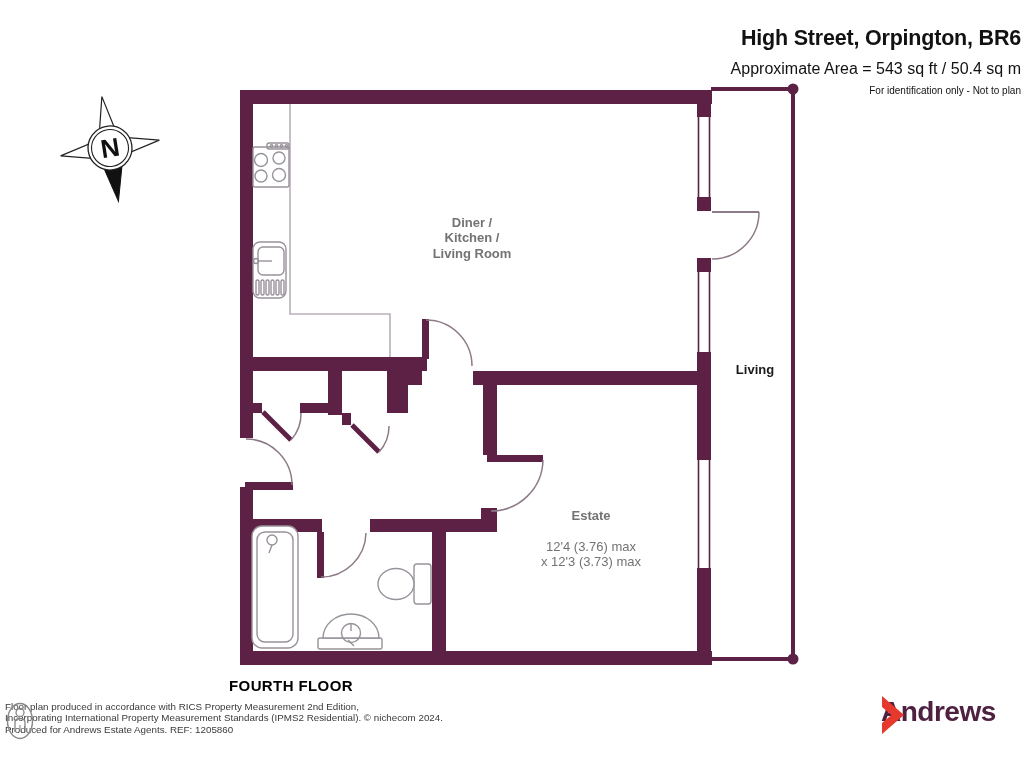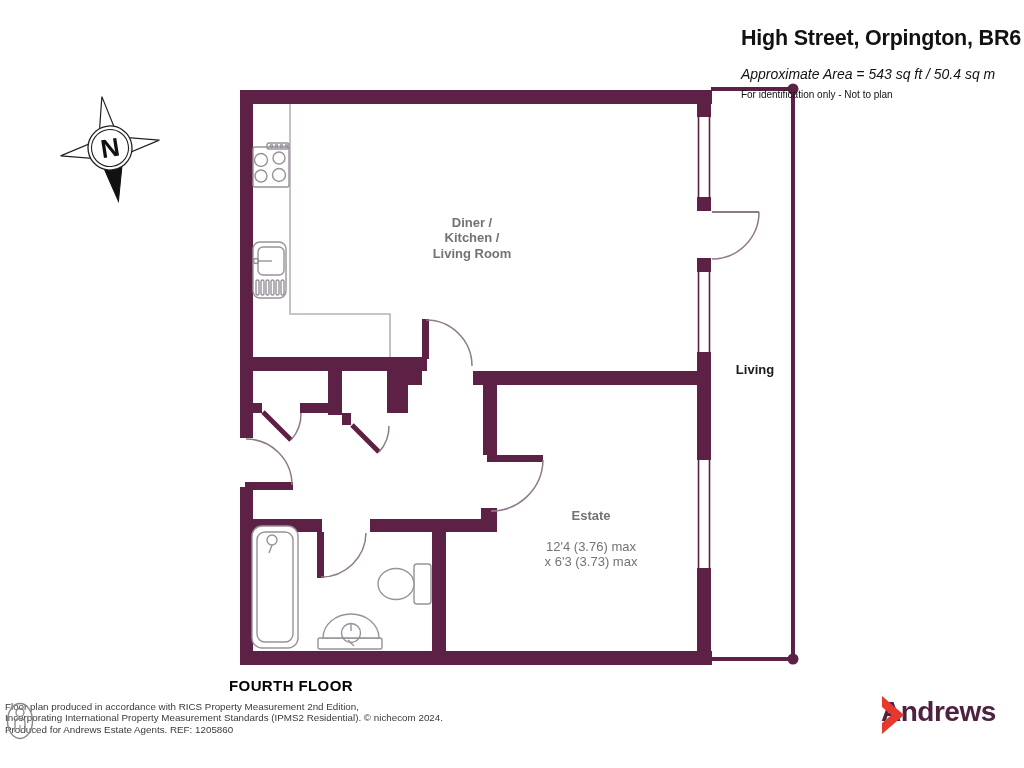--- a/index.html
+++ b/index.html
@@ -5,23 +5,23 @@
   html,body{margin:0;padding:0;background:#fff;width:1024px;height:768px;overflow:hidden;
             font-family:"Liberation Sans", sans-serif;}
   .page{position:relative;width:1024px;height:768px;background:#ffffff;}
   svg{position:absolute;left:0;top:0;}
   .wall{fill:#5c2144;}
   .arc{fill:none;stroke:#8d7b89;stroke-width:1.5;}
   .fix{fill:#ffffff;stroke:#98929a;stroke-width:1.4;}
   .fixn{fill:none;stroke:#98929a;stroke-width:1.4;}
   .kline{fill:none;stroke:#b9b0b9;stroke-width:1.6;}
   .wline{stroke:#5c2144;stroke-width:1.6;}
-  .hdr{position:absolute;right:3px;top:26px;text-align:left;color:#121212;}
+  .hdr{position:absolute;right:3px;top:26px;text-align:right;color:#121212;}
   .hdr-title{font-size:21.5px;font-weight:bold;letter-spacing:-0.2px;}
-  .hdr-area{font-size:14px;margin-top:15px;font-style:italic;}
+  .hdr-area{font-size:16px;margin-top:9px;}
   .hdr-note{font-size:10px;margin-top:7px;}
   .room-label{position:absolute;text-align:center;color:#737373;font-size:13px;line-height:15.5px;
               white-space:pre-line;}
   .room-name{font-weight:bold;}
   .balcony-label{position:absolute;font-weight:bold;font-size:13px;color:#1a1a1a;text-align:center;}
   .floor-label{position:absolute;left:229px;top:677px;font-size:15px;font-weight:bold;
                letter-spacing:0.4px;color:#000000;}
   .footer{position:absolute;left:5px;top:701px;display:flex;align-items:flex-start;gap:8px;}
   .footer-text{font-size:9.8px;line-height:11.3px;color:#3a3a3a;white-space:pre-line;}
   .logo{position:absolute;left:881px;top:696px;display:flex;align-items:center;gap:7px;}
@@ -173,21 +173,21 @@
   </div>
 
   <div class="room-label" style="left:374px;top:199px;width:196px;">
     <div class="room-name">Diner /
 Kitchen /
 Living Room</div>
   </div>
   <div class="room-label" style="left:493px;top:492px;width:196px;">
     <div class="room-name">Estate</div>
     <div class="room-dims">12'4 (3.76) max
-x 6'3 (3.73) max</div>
+x 12'3 (3.73) max</div>
   </div>
   <div class="balcony-label" style="left:705px;top:362px;width:100px;">Living</div>
 
   <div class="floor-label">FOURTH FLOOR</div>
 
   <div class="footer">
     <svg width="30" height="40" viewBox="0 0 30 40">
       <ellipse cx="15" cy="20" rx="12.5" ry="17.5" fill="none" stroke="#888" stroke-width="1.4"></ellipse>
       <circle cx="15" cy="11.5" r="4" fill="none" stroke="#888" stroke-width="1.3"></circle>
       <path d="M10,31 L10,21.5 Q10,17.5 15,17.5 Q20,17.5 20,21.5 L20,31" fill="none" stroke="#888" stroke-width="1.3"></path>

